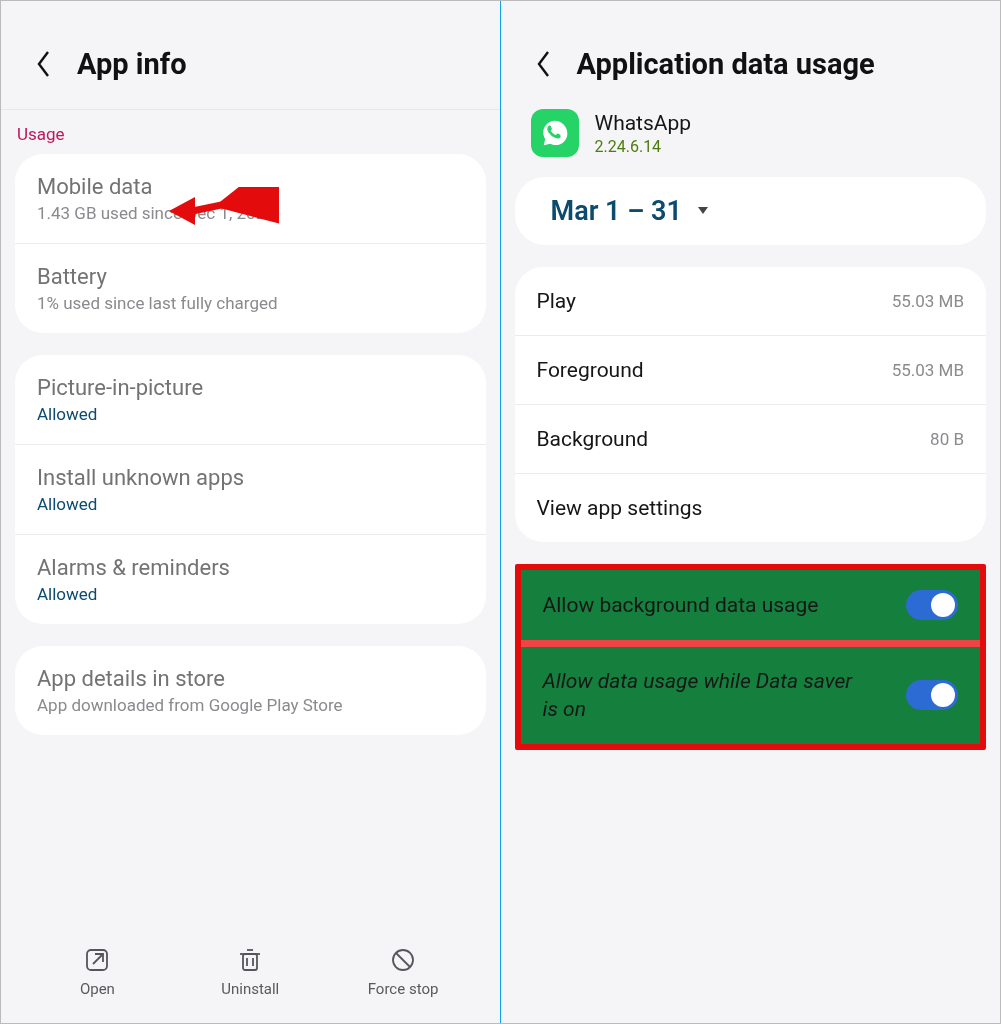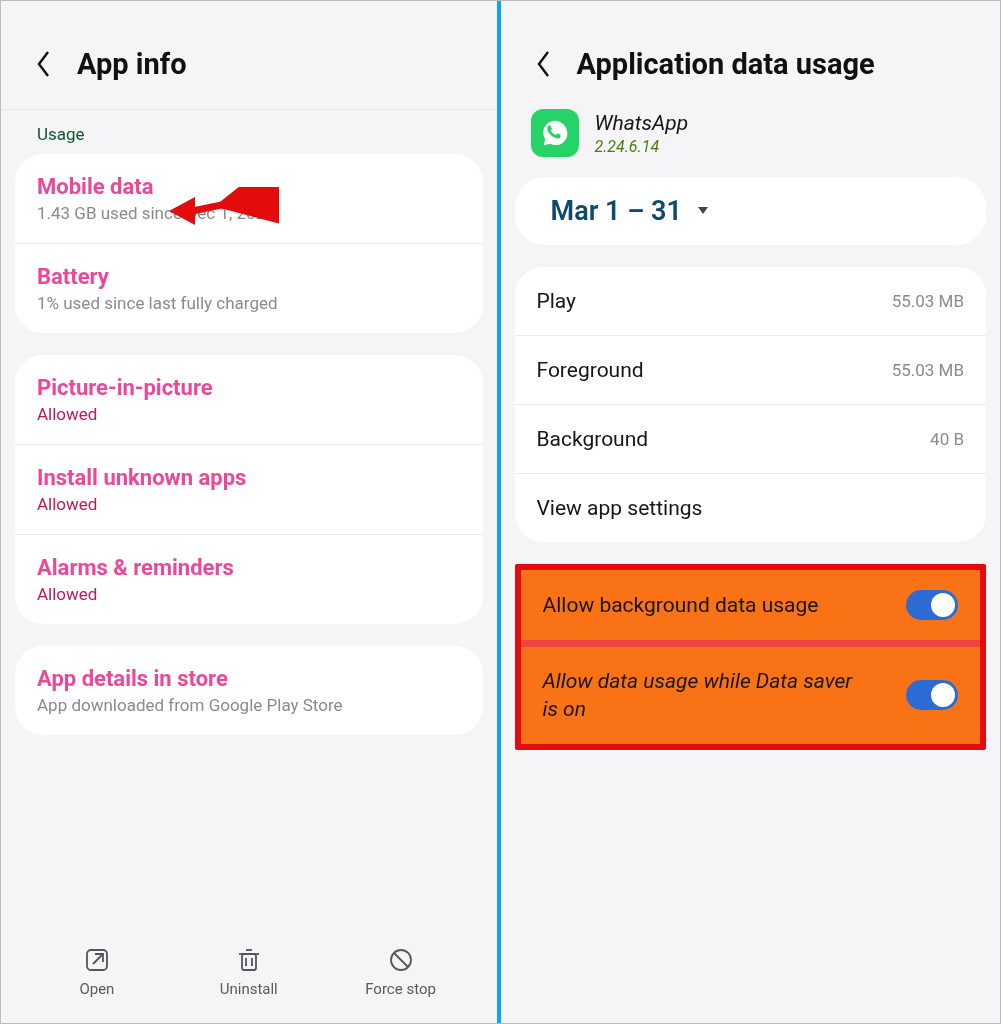--- a/index.html
+++ b/index.html
@@ -10,67 +10,67 @@
     height: 1024px;
     display: flex;
     border: 1px solid #bbb;
   }
   .pane {
     flex: 1 1 50%;
     background: #f5f5f7;
     position: relative;
     overflow: hidden;
   }
-  .pane.left { border-right: 4px solid #0ea5e9; }
+  .pane.left { border-right: 1px solid #0ea5e9; }
   .header {
     display: flex;
     align-items: center;
     padding: 46px 22px 28px 30px;
   }
   .back-chevron {
     width: 26px; height: 26px;
     display: flex; align-items: center; justify-content: center;
     margin-right: 20px;
     color: #111;
   }
   .back-chevron svg { width: 16px; height: 28px; stroke: #111; stroke-width: 2.4; fill: none; }
   .header-title {
     font-size: 29px;
     font-weight: 700;
     color: #111;
   }
   .hr-faint { height: 1px; background: #e7e7e9; margin: 0 0 0 0; }
   .section-label {
     font-size: 17px;
-    color: #14532d;
-    padding: 14px 0 10px 36px;
+    color: #be185d;
+    padding: 14px 0 10px 16px;
   }
   .card {
     background: #fff;
     border-radius: 28px;
     margin: 0 14px 22px 14px;
     overflow: hidden;
   }
   .row {
     padding: 20px 22px 20px 22px;
   }
   .row + .row { border-top: 1px solid #eceaea; }
   .row-title {
     font-size: 22px;
-    color: #ec4899;
-    font-weight: 700;
+    color: #737373;
+    font-weight: 400;
     margin-bottom: 4px;
   }
   .row-sub {
     font-size: 17px;
     color: #8a8a8f;
   }
   .row-link {
     font-size: 17px;
-    color: #be185d;
+    color: #0c4a6e;
     margin-top: 4px;
   }
   .bottom-bar {
     position: absolute;
     left: 0; right: 0; bottom: 0;
     height: 96px;
     background: #f5f5f7;
     display: flex;
     justify-content: space-around;
     align-items: center;
@@ -85,21 +85,20 @@
   }
   .bb-icon { width: 28px; height: 28px; margin-bottom: 6px; }
   .bb-icon svg { width: 28px; height: 28px; stroke: #55555a; stroke-width: 1.8; fill: none; }
   .bb-label { font-size: 15px; color: #5a5a5e; }
 
   
   .app-row {
     display: flex;
     align-items: center;
     padding: 0 22px 16px 30px;
-    font-style: italic;
   }
   .app-icon {
     width: 48px; height: 48px;
     border-radius: 12px;
     background: #25d366;
     display: flex; align-items: center; justify-content: center;
     margin-right: 16px;
   }
   .app-icon svg { width: 30px; height: 30px; fill: #fff; }
   .app-name { font-size: 21px; color: #161616; }
@@ -147,21 +146,21 @@
     right: 3px; top: 3px;
     width: 24px; height: 24px;
     background: #fff;
     border-radius: 50%;
   }
 
   .highlight-box {
     border: 6px solid #e30b0b;
     border-radius: 2px;
     margin: 0 14px 22px 14px;
-    background: #f97316;
+    background: #15803d;
     overflow: hidden;
   }
 
   
   .arrow-annotation {
     position: absolute;
     left: 168px;
     top: 186px;
     pointer-events: none;
   }
@@ -295,21 +294,21 @@
     <div class="stat-row">
       <div class="stat-label">Play</div>
       <div class="stat-value">55.03 MB</div>
     </div>
     <div class="stat-row">
       <div class="stat-label">Foreground</div>
       <div class="stat-value">55.03 MB</div>
     </div>
     <div class="stat-row">
       <div class="stat-label">Background</div>
-      <div class="stat-value">40 B</div>
+      <div class="stat-value">80 B</div>
     </div>
     <div class="link-row">
       <span>View app settings</span>
     </div>
   </div>
 
   <div class="highlight-box">
     <div class="toggle-row">
       <div class="toggle-label">Allow background data usage</div>
       <div class="toggle">

